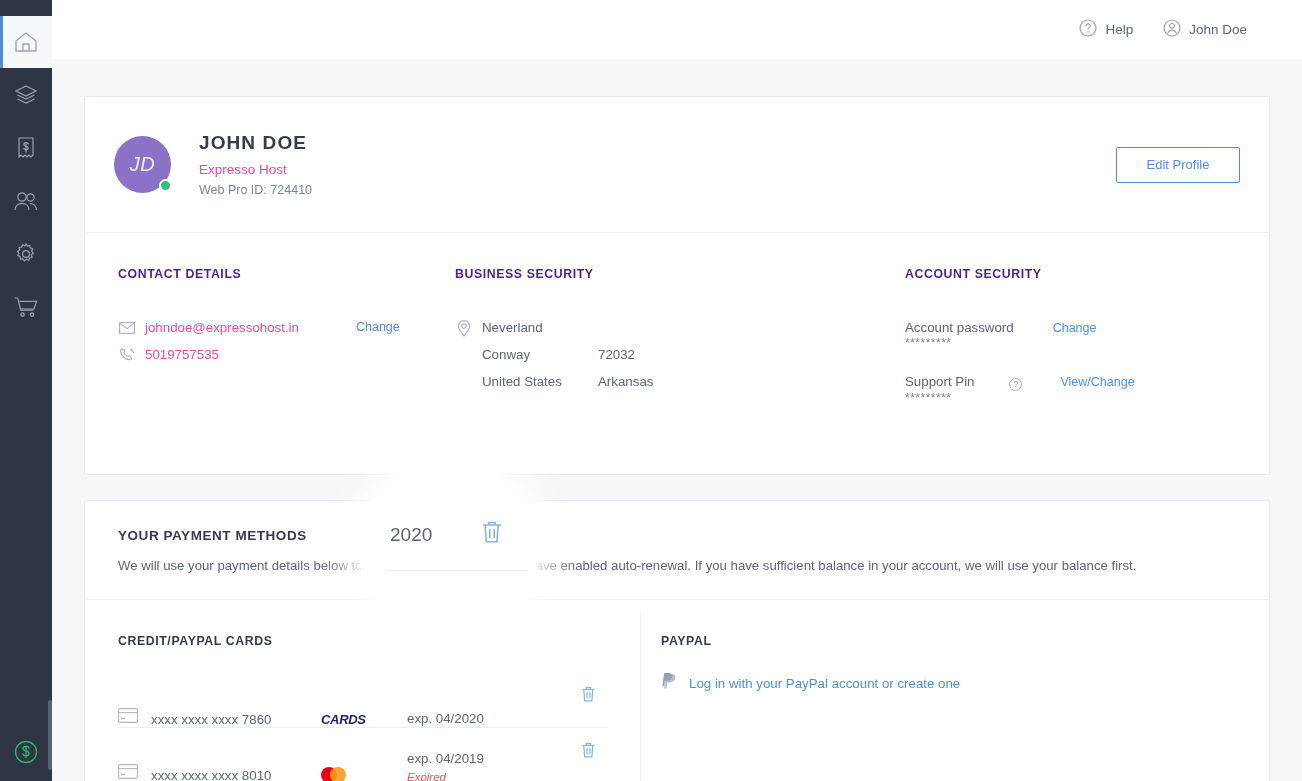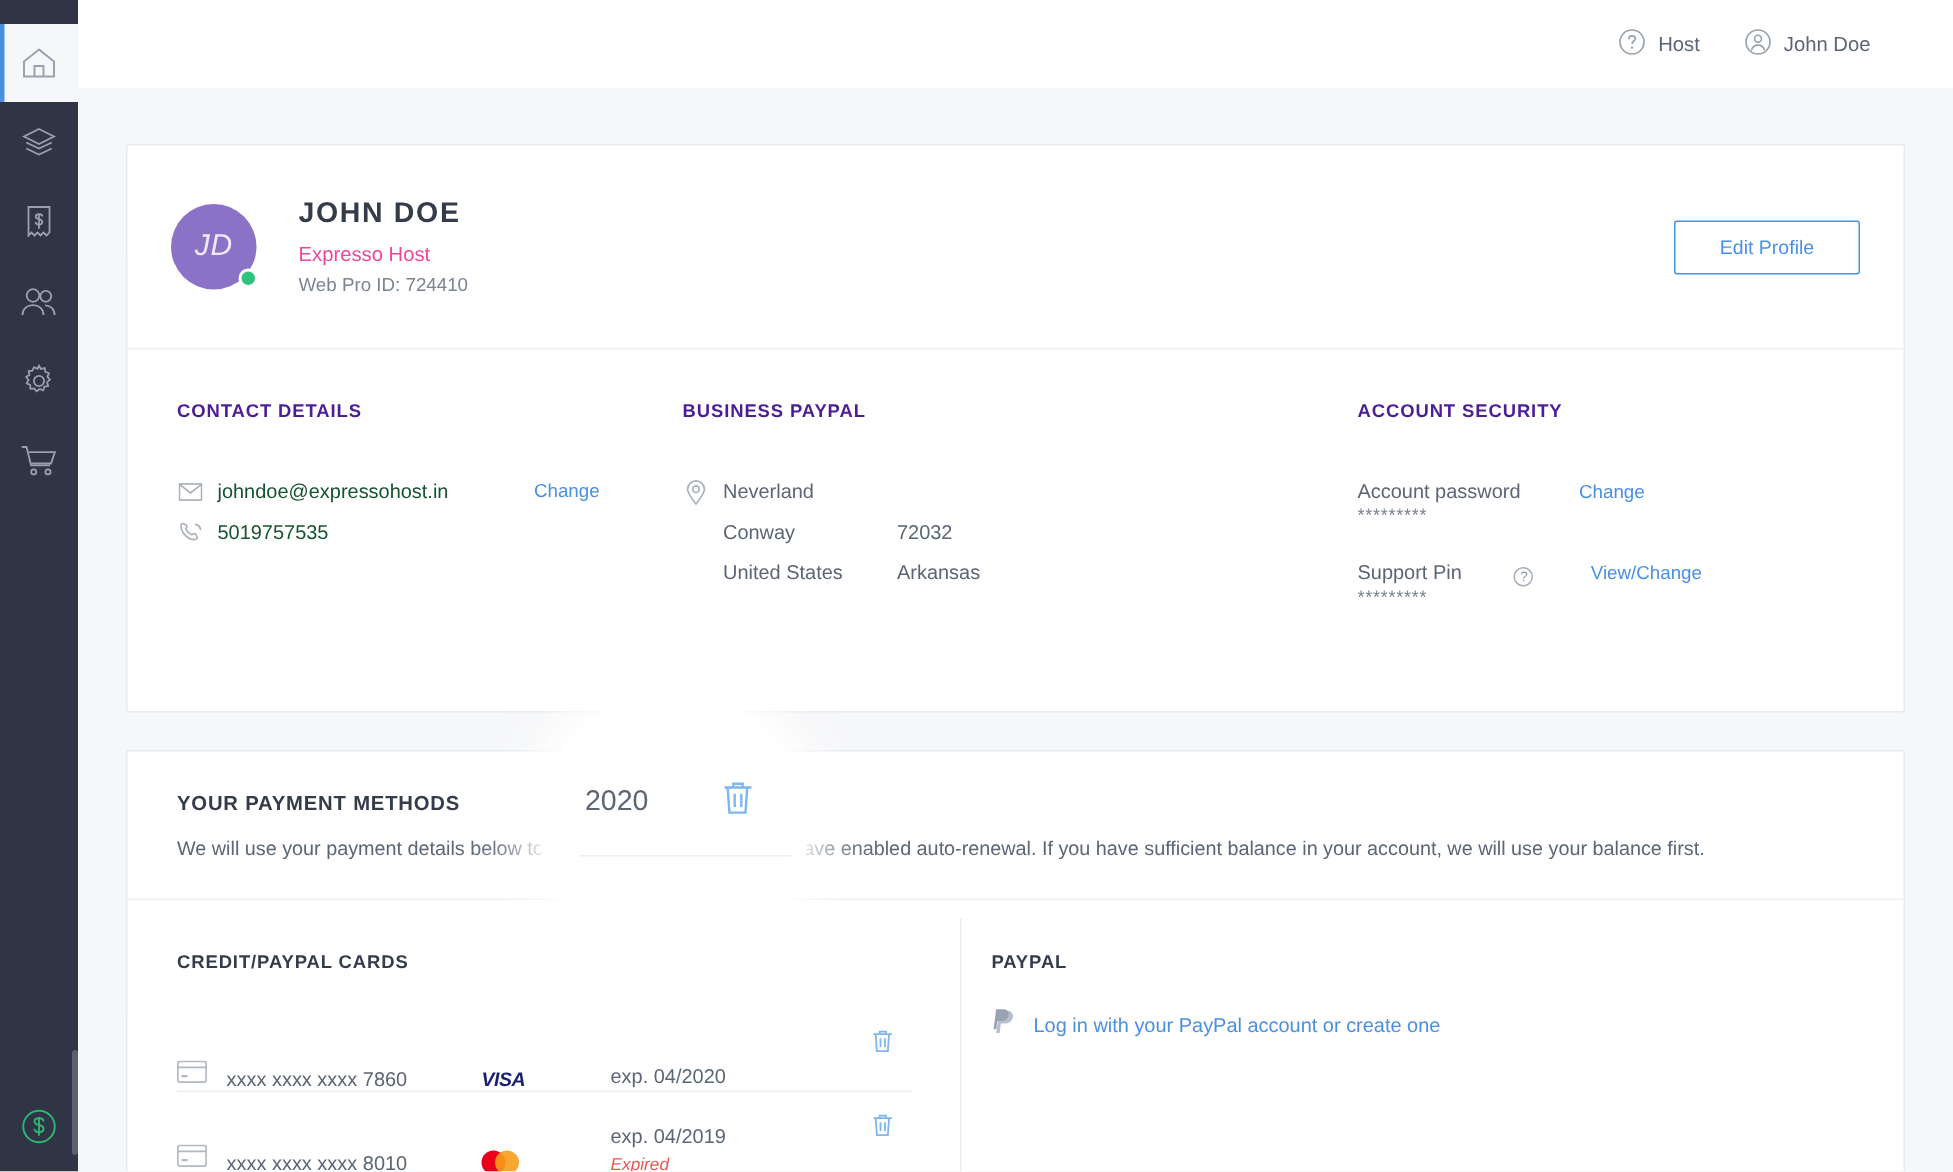--- a/index.html
+++ b/index.html
@@ -117,21 +117,21 @@
   .col-security { width: 350px; }
   .col-h {
     font-size: 12.3px; font-weight: bold; letter-spacing: .6px;
     color: #4c1d95; margin-bottom: 39px;
   }
   .row-line { display: flex; align-items: flex-start; margin-bottom: 11px; }
   .ico {
     width: 18px; min-width: 18px; height: 16px; margin-right: 9px;
     display: flex; align-items: center; justify-content: center;
   }
-  .val { font-size: 13.3px; color: #14532d; }
+  .val { font-size: 13.3px; color: #ec4899; }
   .link {
     color: #4a90e2; font-size: 12.5px; cursor: pointer; text-decoration: none;
   }
   .contact-link { margin-left: 57px; }
   .biz-grid { display: flex; }
   .biz-l { width: 116px; }
   .biz-r { }
   .biz-line { font-size: 13.3px; color: #5c6573; margin-bottom: 12px; }
   .sec-row { display: flex; align-items: baseline; gap: 29px; }
   .sec-label { font-size: 13.3px; color: #5c6573; margin-right: 10px; }
@@ -296,21 +296,21 @@
 
 <div class="topbar">
   <div class="topbar-item help">
     <span>
       <svg width="18" height="18" viewBox="0 0 18 18" fill="none" stroke="#98a0ac" stroke-width="1.1">
         <circle cx="9" cy="9" r="8"></circle>
         <path d="M6.9 6.9 c0-1.2 1-2 2.2-2 s2.1 .8 2.1 1.9 c0 1.6-2.1 1.5-2.1 3.2" stroke-linecap="round"></path>
         <circle cx="9" cy="12.8" r=".75" fill="#98a0ac" stroke="none"></circle>
       </svg>
     </span>
-    <span class="tb-label">Host</span>
+    <span class="tb-label">Help</span>
   </div>
 
   <div class="topbar-item user">
     <span>
       <svg width="18" height="18" viewBox="0 0 18 18" fill="none" stroke="#98a0ac" stroke-width="1.1">
         <circle cx="9" cy="9" r="8"></circle>
         <circle cx="9" cy="6.8" r="2.3"></circle>
         <path d="M4.6 14.6 c.6-2.3 2.3-3.5 4.4-3.5 s3.8 1.2 4.4 3.5"></path>
       </svg>
     </span>
@@ -354,21 +354,21 @@
             <svg width="16" height="14" viewBox="0 0 16 14" fill="none" stroke="#a9b0ba" stroke-width="1.1">
               <path d="M1.6 2.2 c0-.8 .9-1.4 1.6-1.1 l1.8 .8 c.6 .3 .8 1 .5 1.6 l-.7 1.2 c1 1.7 2.4 3 4 3.9 l1.2-.7 c.6-.3 1.3-.1 1.6 .5 l.8 1.7 c.3 .7-.2 1.5-1 1.6 C6.9 12.4 1.6 7.6 1.6 2.2z"></path>
               <path d="M11.4 1.6 c1.8 .3 3 1.6 3.2 3.4" stroke-linecap="round"></path>
             </svg>
           </span>
           <span class="val">5019757535</span>
         </div>
       </div>
 
       <div class="col col-business">
-        <div class="col-h">BUSINESS PAYPAL</div>
+        <div class="col-h">BUSINESS SECURITY</div>
         <div class="row-line">
           <span class="ico">
             <svg width="14" height="17" viewBox="0 0 14 17" fill="none" stroke="#a9b0ba" stroke-width="1.1">
               <path d="M7 16 C3.4 11.4 1.4 8.6 1.4 6.2 A5.6 5.6 0 0 1 12.6 6.2 C12.6 8.6 10.6 11.4 7 16z"></path>
               <circle cx="7" cy="6.1" r="2.2"></circle>
             </svg>
           </span>
           <div class="biz-grid">
             <div class="biz-l">
               <div class="biz-line">Neverland</div>
@@ -422,21 +422,21 @@
         <div class="card-row">
           <span class="cc-ico">
             <svg width="20" height="15" viewBox="0 0 20 15" fill="none" stroke="#b2b8c2" stroke-width="1.1">
               <rect x="0.6" y="0.6" width="18.8" height="13.8" rx="1.2"></rect>
               <path d="M0.6 4.6 h18.8"></path>
               <path d="M3 10.4 h4" stroke-width="1.4"></path>
             </svg>
           </span>
           <span class="cc-num">xxxx xxxx xxxx 7860</span>
           <span class="cc-brand">
-            <span class="visa-logo">VISA</span>
+            <span class="visa-logo">CARDS</span>
           </span>
           <span>
             <span class="cc-exp">exp. 04/2020</span>
           </span>
           <span class="cc-trash">
             <svg width="15" height="17" viewBox="0 0 15 17" fill="none" stroke="#7eb6ef" stroke-width="1.2">
               <path d="M1.4 3.4 h12.2"></path>
               <path d="M5.4 3.2 V1.7 h4.2 v1.5"></path>
               <path d="M2.8 3.4 l.8 11.4 h7.3 l.8-11.4"></path>
               <path d="M6 6.2 v6M9 6.2 v6"></path>

